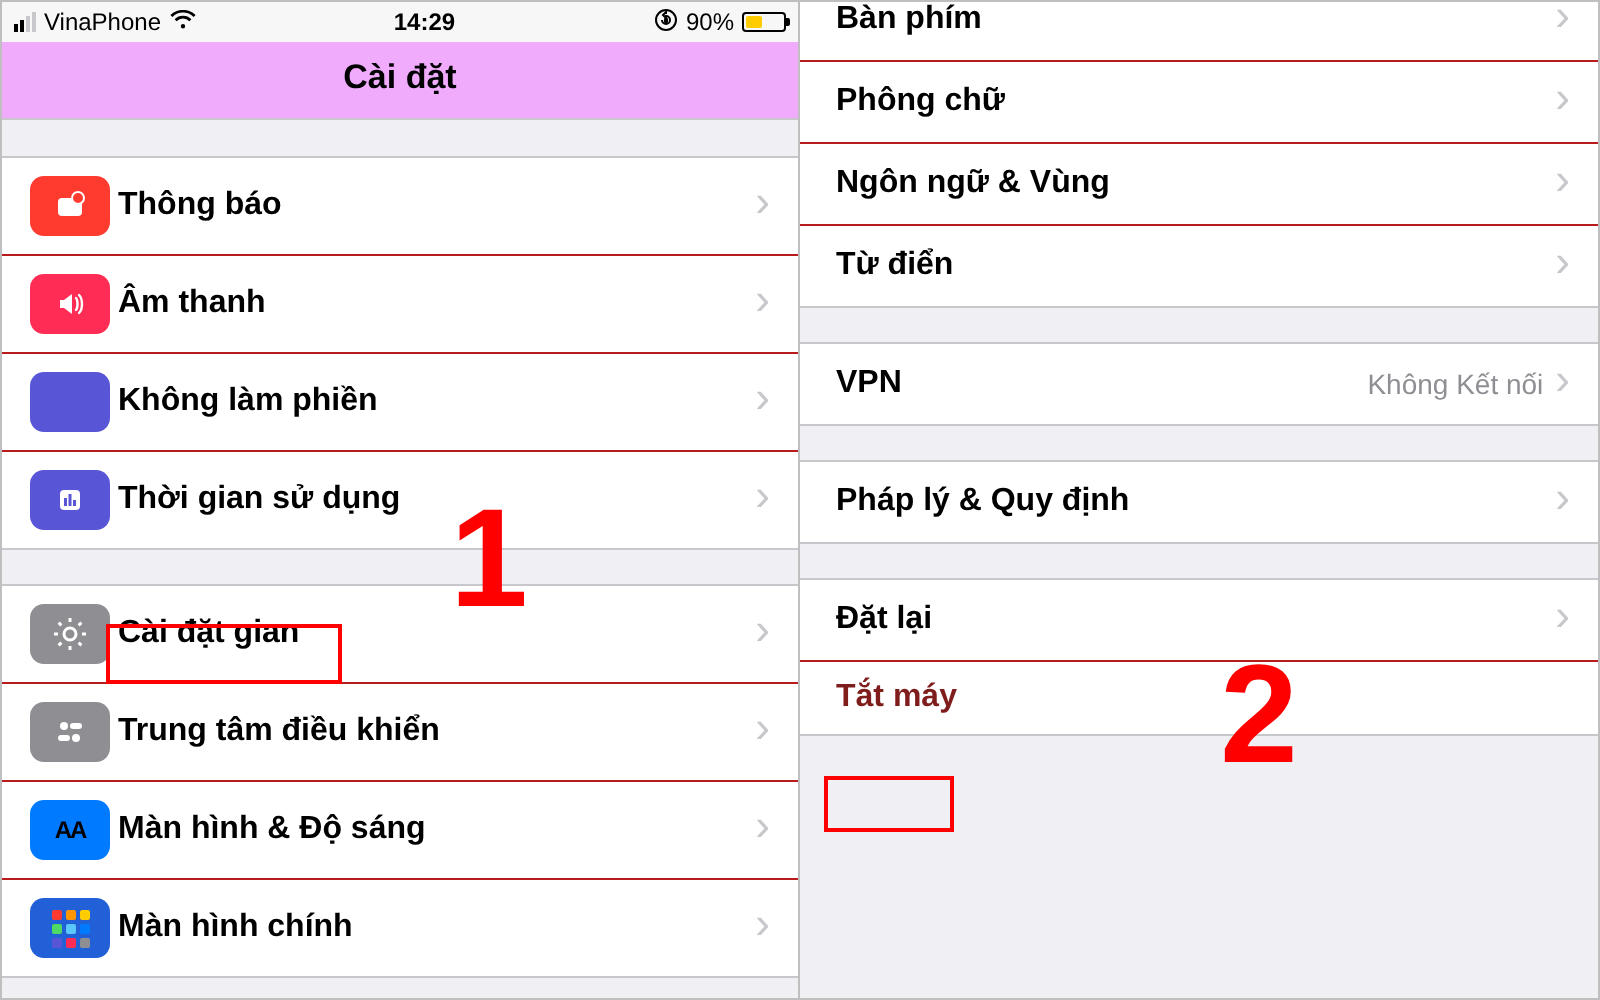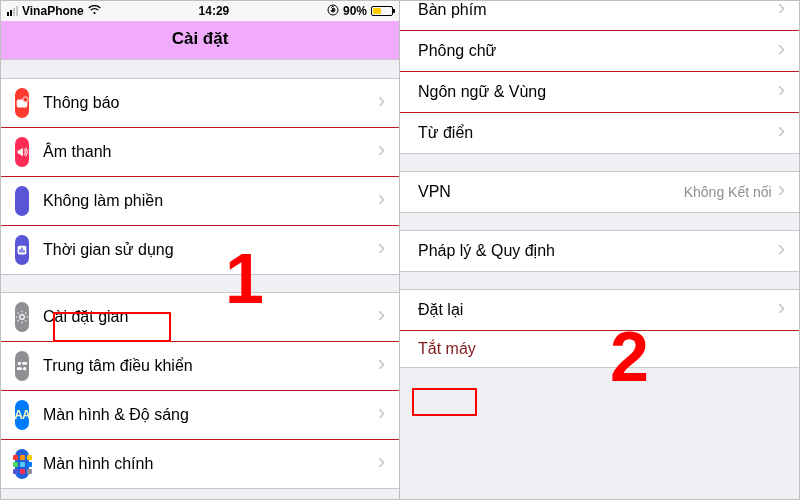--- a/index.html
+++ b/index.html
@@ -29,21 +29,21 @@
   
   .statusbar {
     height: 20px;
     background: #f7f7f7;
     display: flex;
     align-items: center;
     font-size: 12px;
     color: #000;
     padding: 0 6px;
   }
-  .statusbar .sb-left, .statusbar .sb-right { display: flex; align-items: center; gap: 4px; font-weight: bold; }
+  .statusbar .sb-left, .statusbar .sb-right { display: flex; align-items: center; gap: 4px; }
   .statusbar .sb-center { flex: 1; text-align: center; font-weight: 600; }
   .sig { display: inline-flex; align-items: flex-end; gap: 1px; }
   .sig span { width: 2px; background: #c7c7cc; display: inline-block; }
   .sig span.on { background: #000; }
   .sig span:nth-child(1){height:4px}.sig span:nth-child(2){height:6px}
   .sig span:nth-child(3){height:8px}.sig span:nth-child(4){height:10px}
   .wifi { font-size: 12px; }
   .lock-rot { font-size: 11px; }
   .battery {
     width: 22px; height: 10px; border: 1px solid #000; border-radius: 2px;
@@ -73,31 +73,31 @@
     border-bottom: 1px solid #c8c7cc;
     display: flex;
     align-items: center;
     padding: 9px 14px 9px 14px;
     font-size: 16px;
     color: #000;
     position: relative;
     margin-bottom: -1px;
   }
   .row + .row { border-top: 1px solid #b91c1c; }
-  .row .label { flex: 1; }
+  .row .label { flex: 1; font-weight: bold; }
   .row .detail { color: #8e8e93; font-size: 14px; margin-right: 6px; }
   .row .chev { color: #c7c7cc; font-size: 22px; line-height: 1; position: relative; top: -2px}
   .row.noicon { padding-left: 18px; }
   .row.link .label { color: #7f1d1d; }
 
   
   .icon {
-    width: 14px; height: 30px; border-radius: 7px; margin-right: 14px;
+    width: 40px; height: 30px; border-radius: 7px; margin-right: 4px;
     display: flex; align-items: center; justify-content: center;
-    color: #fef9c3; font-size: 16px; flex-shrink: 0;
+    color: #000000; font-size: 16px; flex-shrink: 0;
   }
   .ic-notify   { background:#ff3b30; }
   .ic-sound    { background:#ff2d55; }
   .ic-dnd      { background:#5856d6; }
   .ic-screen   { background:#5856d6; }
   .ic-general  { background:#8e8e93; }
   .ic-control  { background:#8e8e93; }
   .ic-display  { background:#007aff; font-size:12px; font-weight:700; letter-spacing:-1px;}
   .ic-home     { background:#2260d8; }
   .home-grid { display:grid; grid-template-columns:repeat(3,5px); grid-template-rows:repeat(3,5px); gap:2px;}

